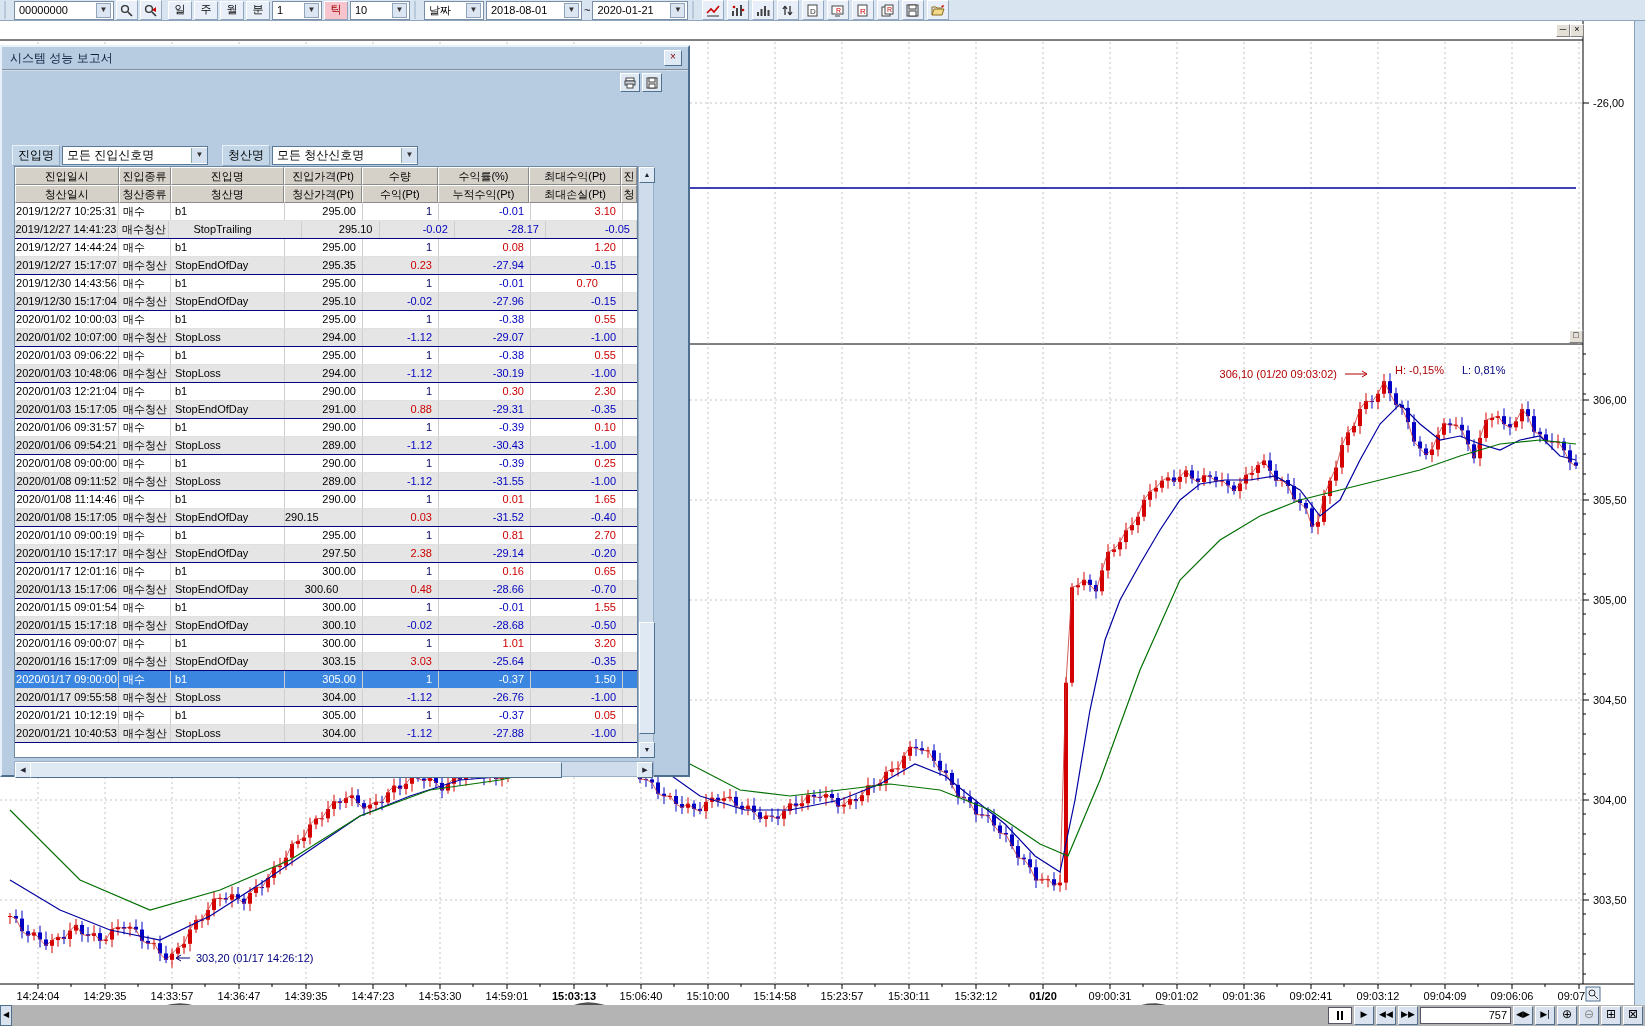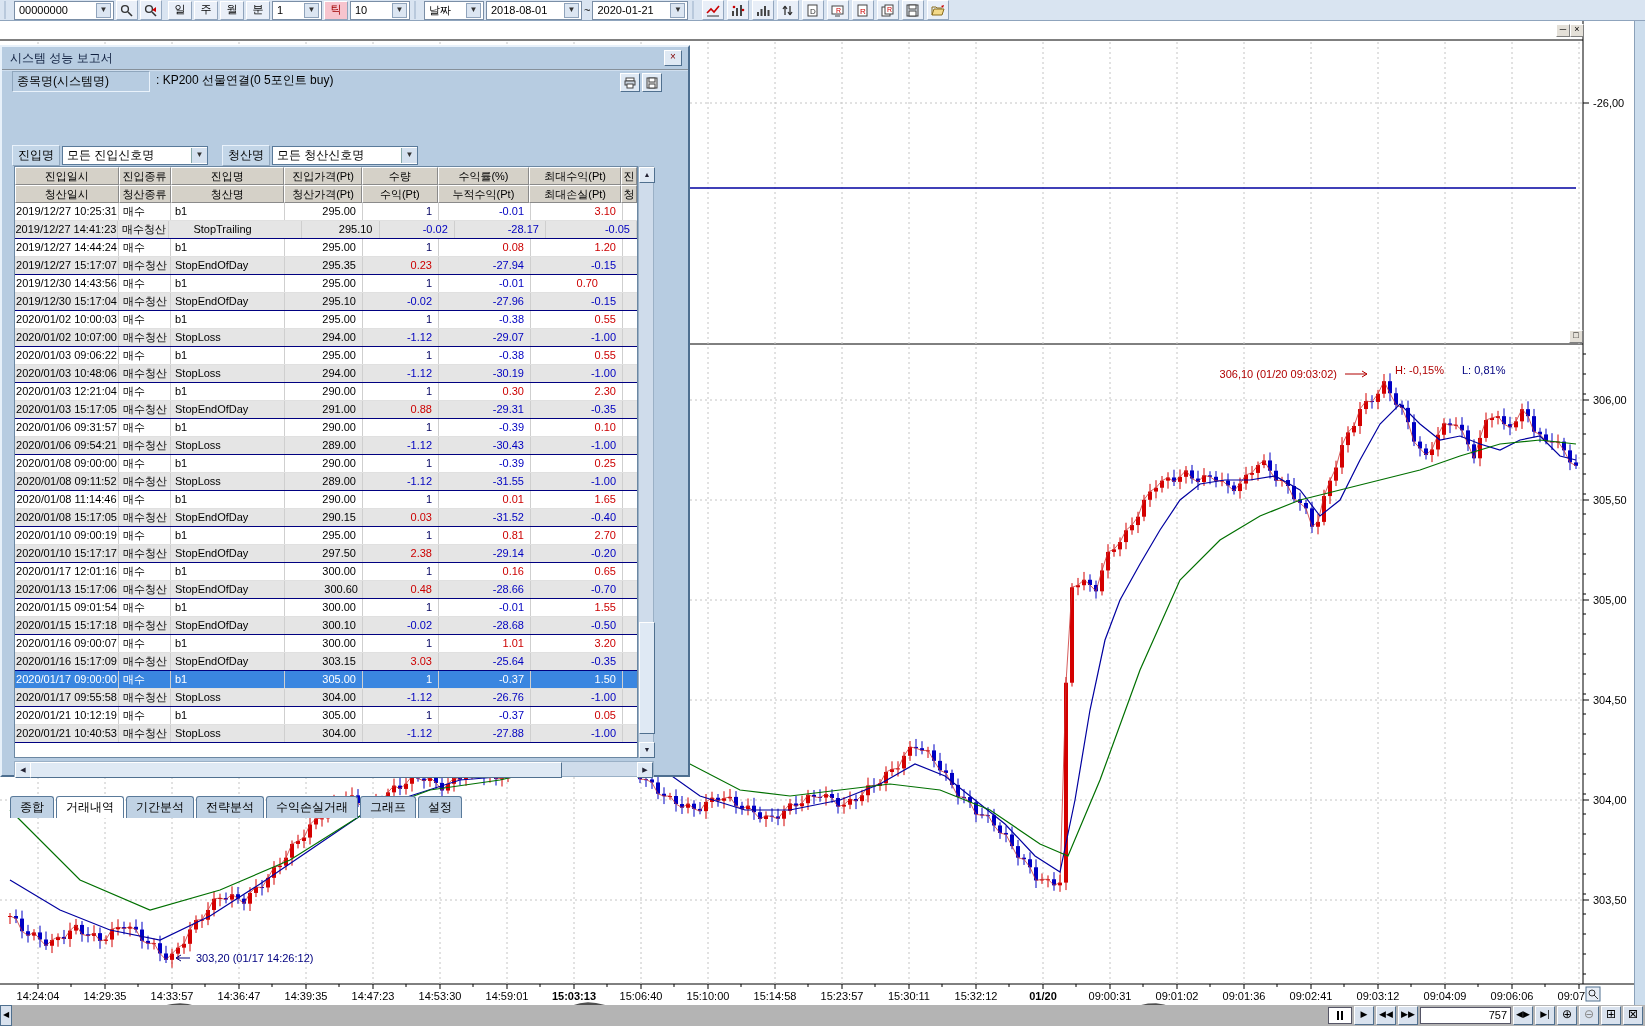--- a/index.html
+++ b/index.html
@@ -889,24 +889,20 @@
 </div>
 
 <div class="mini-btn" style="left:1556px;top:24px">─</div>
 <div class="mini-btn" style="left:1570px;top:24px">×</div>
 <div class="mini-btn" style="left:1569px;top:330px;line-height:8px">□</div>
 
 <div id="dialog">
   <div id="dlg-title">시스템 성능 보고서</div>
   <div id="dlg-close">×</div>
 
-  <div class="info-row" style="top:24px">
-    <span class="info-label">종목명(시스템명)</span>
-    <span class="info-value">: KP200 선물연결(0 5포인트 buy)</span>
-  </div>
   <div class="dlg-ico" style="right:48px;top:26px">
     <svg width="12" height="12" viewBox="0 0 12 12">
           <rect x="2" y="1" width="8" height="3" fill="#fff" stroke="#444"></rect>
           <rect x="1" y="4" width="10" height="4" fill="#cbd5e0" stroke="#444"></rect>
           <rect x="3" y="7" width="6" height="4" fill="#fff" stroke="#444"></rect>
         </svg>
   </div>
   <div class="dlg-ico" style="right:26px;top:26px">
     <svg width="12" height="12" viewBox="0 0 12 12">
           <rect x="1" y="1" width="10" height="10" fill="#e8e8e8" stroke="#444"></rect>
@@ -1100,21 +1096,21 @@
           <div class="c" style="width: 114px; text-align: left; padding: 0px 0px 0px 4px; border-right: 1px solid rgb(207, 207, 207);">b1</div>
           <div class="c" style="width: 78px; text-align: right; padding: 0px 6px 0px 0px; border-right: 1px solid rgb(207, 207, 207);">290.00</div>
           <div class="c" style="width: 76px; text-align: right; padding: 0px 6px 0px 0px; border-right: 1px solid rgb(207, 207, 207); color: rgb(0, 0, 96);">1</div>
           <div class="c" style="width: 92px; text-align: right; padding: 0px 6px 0px 0px; border-right: 1px solid rgb(207, 207, 207); color: rgb(204, 0, 0);">0.01</div>
           <div class="c" style="width: 92px; text-align: right; padding: 0px 6px 0px 0px; border-right: 1px solid rgb(207, 207, 207); color: rgb(204, 0, 0);">1.65</div>
         </div>
         <div class="trow exit">
           <div class="c" style="width: 104px; text-align: center; padding: 0px; border-right: 1px solid rgb(207, 207, 207);">2020/01/08 15:17:05</div>
           <div class="c" style="width: 52px; text-align: left; padding: 0px 0px 0px 4px; border-right: 1px solid rgb(207, 207, 207);">매수청산</div>
           <div class="c" style="width: 114px; text-align: left; padding: 0px 0px 0px 4px; border-right: 1px solid rgb(207, 207, 207);">StopEndOfDay</div>
-          <div class="c" style="width: 78px; text-align: right; padding: 0px 6px 0px 0px; border-right: 1px solid rgb(207, 207, 207);">290.15</div>
+          <div class="c" style="width: 78px; padding: 0px 6px 0px 0px; border-right: 1px solid rgb(207, 207, 207);">290.15</div>
           <div class="c" style="width: 76px; text-align: right; padding: 0px 6px 0px 0px; border-right: 1px solid rgb(207, 207, 207); color: rgb(204, 0, 0);">0.03</div>
           <div class="c" style="width: 92px; text-align: right; padding: 0px 6px 0px 0px; border-right: 1px solid rgb(207, 207, 207); color: rgb(0, 0, 192);">-31.52</div>
           <div class="c" style="width: 92px; text-align: right; padding: 0px 6px 0px 0px; border-right: 1px solid rgb(207, 207, 207); color: rgb(0, 0, 192);">-0.40</div>
         </div>
         <div class="trow">
           <div class="c" style="width: 104px; text-align: center; padding: 0px; border-right: 1px solid rgb(207, 207, 207);">2020/01/10 09:00:19</div>
           <div class="c" style="width: 52px; text-align: left; padding: 0px 0px 0px 4px; border-right: 1px solid rgb(207, 207, 207);">매수</div>
           <div class="c" style="width: 114px; text-align: left; padding: 0px 0px 0px 4px; border-right: 1px solid rgb(207, 207, 207);">b1</div>
           <div class="c" style="width: 78px; text-align: right; padding: 0px 6px 0px 0px; border-right: 1px solid rgb(207, 207, 207);">295.00</div>
           <div class="c" style="width: 76px; text-align: right; padding: 0px 6px 0px 0px; border-right: 1px solid rgb(207, 207, 207); color: rgb(0, 0, 96);">1</div>
@@ -1136,21 +1132,21 @@
           <div class="c" style="width: 114px; text-align: left; padding: 0px 0px 0px 4px; border-right: 1px solid rgb(207, 207, 207);">b1</div>
           <div class="c" style="width: 78px; text-align: right; padding: 0px 6px 0px 0px; border-right: 1px solid rgb(207, 207, 207);">300.00</div>
           <div class="c" style="width: 76px; text-align: right; padding: 0px 6px 0px 0px; border-right: 1px solid rgb(207, 207, 207); color: rgb(0, 0, 96);">1</div>
           <div class="c" style="width: 92px; text-align: right; padding: 0px 6px 0px 0px; border-right: 1px solid rgb(207, 207, 207); color: rgb(204, 0, 0);">0.16</div>
           <div class="c" style="width: 92px; text-align: right; padding: 0px 6px 0px 0px; border-right: 1px solid rgb(207, 207, 207); color: rgb(204, 0, 0);">0.65</div>
         </div>
         <div class="trow exit">
           <div class="c" style="width: 104px; text-align: center; padding: 0px; border-right: 1px solid rgb(207, 207, 207);">2020/01/13 15:17:06</div>
           <div class="c" style="width: 52px; text-align: left; padding: 0px 0px 0px 4px; border-right: 1px solid rgb(207, 207, 207);">매수청산</div>
           <div class="c" style="width: 114px; text-align: left; padding: 0px 0px 0px 4px; border-right: 1px solid rgb(207, 207, 207);">StopEndOfDay</div>
-          <div class="c" style="width: 78px; text-align: right; padding: 0px 4px 0px 0px; border-right: 1px solid rgb(207, 207, 207);">300.60</div>
+          <div class="c" style="width: 78px; text-align: center; padding: 0px 4px 0px 0px; border-right: 1px solid rgb(207, 207, 207);">300.60</div>
           <div class="c" style="width: 76px; text-align: right; padding: 0px 6px 0px 0px; border-right: 1px solid rgb(207, 207, 207); color: rgb(204, 0, 0);">0.48</div>
           <div class="c" style="width: 92px; text-align: right; padding: 0px 6px 0px 0px; border-right: 1px solid rgb(207, 207, 207); color: rgb(0, 0, 192);">-28.66</div>
           <div class="c" style="width: 92px; text-align: right; padding: 0px 6px 0px 0px; border-right: 1px solid rgb(207, 207, 207); color: rgb(0, 0, 192);">-0.70</div>
         </div>
         <div class="trow">
           <div class="c" style="width: 104px; text-align: center; padding: 0px; border-right: 1px solid rgb(207, 207, 207);">2020/01/15 09:01:54</div>
           <div class="c" style="width: 52px; text-align: left; padding: 0px 0px 0px 4px; border-right: 1px solid rgb(207, 207, 207);">매수</div>
           <div class="c" style="width: 114px; text-align: left; padding: 0px 0px 0px 4px; border-right: 1px solid rgb(207, 207, 207);">b1</div>
           <div class="c" style="width: 78px; text-align: right; padding: 0px 6px 0px 0px; border-right: 1px solid rgb(207, 207, 207);">300.00</div>
           <div class="c" style="width: 76px; text-align: right; padding: 0px 6px 0px 0px; border-right: 1px solid rgb(207, 207, 207); color: rgb(0, 0, 96);">1</div>
@@ -1226,29 +1222,20 @@
     <div class="sb-btn" style="left:0;top:0">▲</div>
     <div class="sb-thumb" style="left:0;top:455px;width:14px;height:110px"></div>
     <div class="sb-btn" style="left:0;top:575px">▼</div>
   </div>
   <div id="hscroll">
     <div class="sb-btn" style="left:0;top:0">◀</div>
     <div class="sb-thumb" style="left:15px;top:0;width:530px;height:14px"></div>
     <div class="sb-btn" style="right:0;top:0">▶</div>
   </div>
 
-  <div id="tabs">
-        <div class="tab">종합</div>
-        <div class="tab active">거래내역</div>
-        <div class="tab">기간분석</div>
-        <div class="tab">전략분석</div>
-        <div class="tab">수익손실거래</div>
-        <div class="tab">그래프</div>
-        <div class="tab">설정</div>
-      </div>
 </div>
 
 <div id="rstrip"></div>
 
 <div id="navbar"></div>
 <div id="navleft">◀</div>
 <div id="navcontrols">
   <div class="nv-pause">
         <i></i>
         <i></i>

